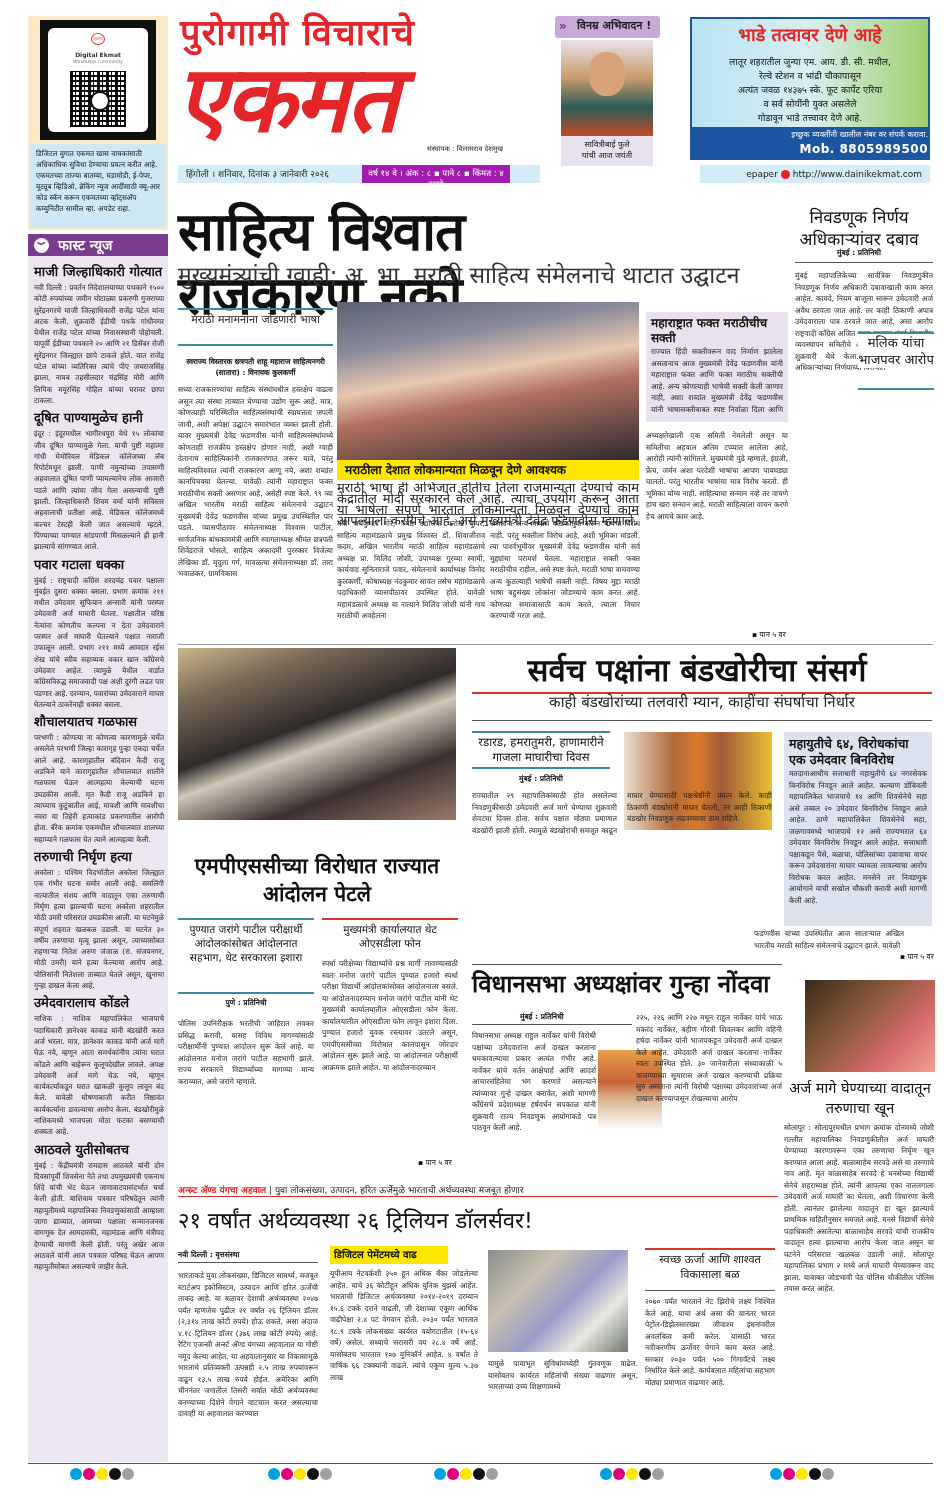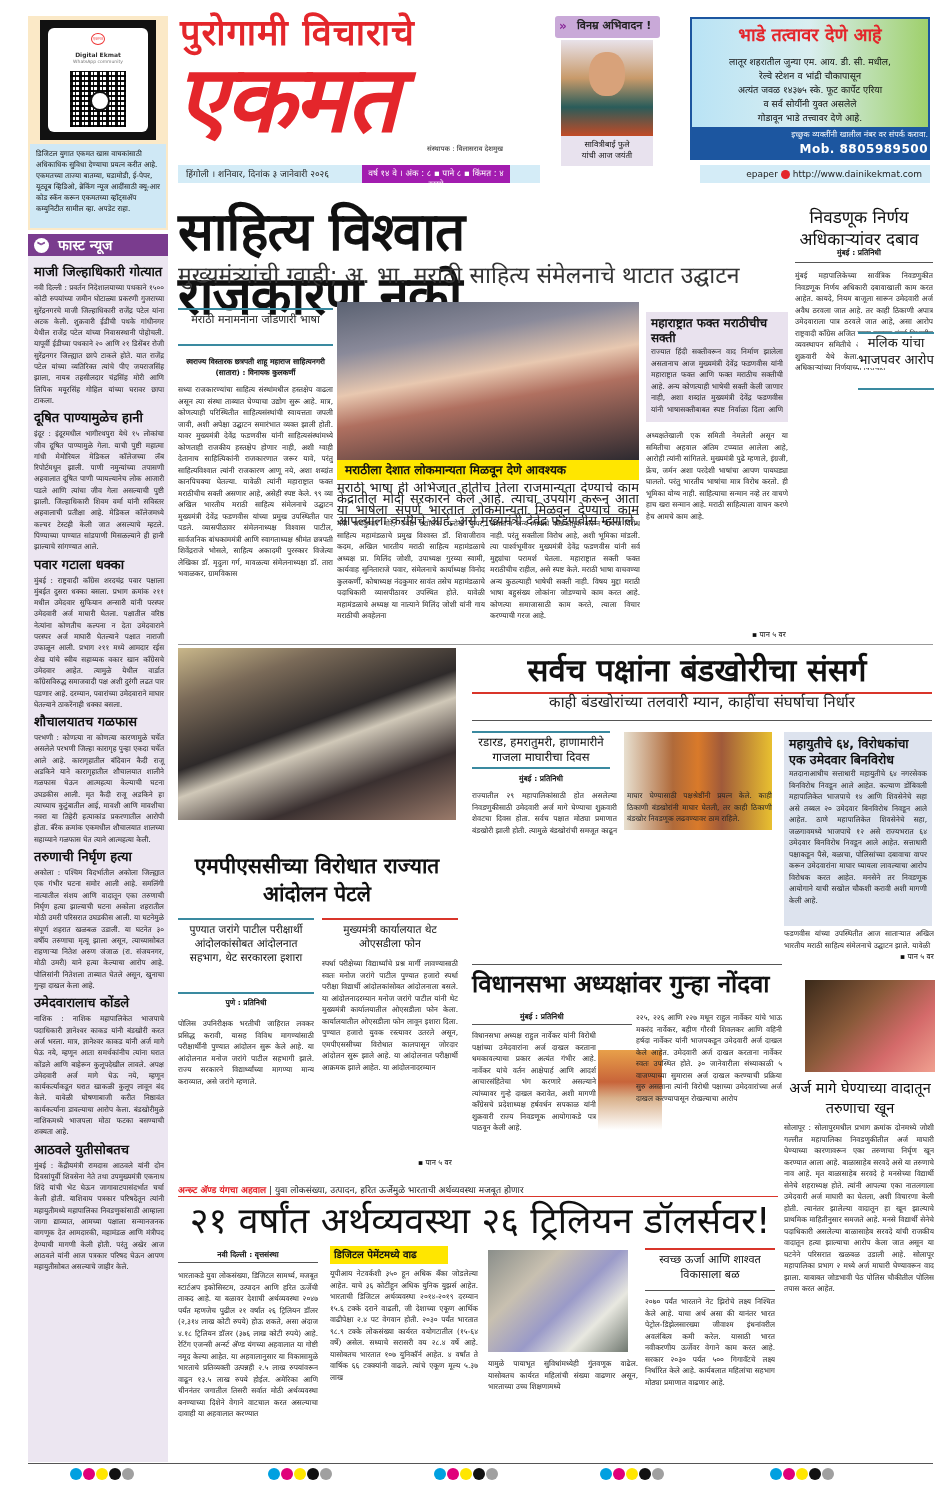--- a/index.html
+++ b/index.html
@@ -75,21 +75,21 @@
 #mahayuti-box .t{font-size:12.5px;font-weight:bold;line-height:16px}
 #mpsc-head{left:178px;top:852px;width:278px;text-align:center;font-size:21px;font-weight:bold;line-height:28px}
 #pune-sub{left:178px;top:922px;width:136px;text-align:center;font-size:10.5px;line-height:14px}
 #cmo-sub{left:322px;top:922px;width:136px;text-align:center;font-size:10.5px;line-height:14px}
 #speaker-head{left:472px;top:968px;width:330px;font-size:24px;font-weight:bold;line-height:32px}
 #narvekar-photo{left:598px;top:1050px;width:64px;height:80px;background:linear-gradient(180deg,#e8a04a 0%,#c8643a 40%,#d9b08a 60%,#ffffff 100%)}
 #youth-photo{left:805px;top:980px;width:130px;height:92px;background:linear-gradient(135deg,#3a2a1a 0%,#8a5a3a 40%,#d46a6a 70%,#f0a090 100%)}
 #youth-head{left:784px;top:1078px;width:152px;text-align:center;font-size:14.5px;line-height:20px}
 #strip{left:178px;top:1184px;width:600px;font-size:9px;color:#222}
 #strip .red{color:#e4262b;font-weight:bold}
-#econ-head{left:178px;top:1200px;width:604px;text-align:center;font-size:36px;line-height:42px;letter-spacing:0}
+#econ-head{left:178px;top:1200px;width:604px;text-align:left;font-size:22px;line-height:42px;letter-spacing:0}
 #digital-title{left:330px;top:1246px;width:118px;height:18px;background:#ffe600;font-size:10px;font-weight:bold;padding:2px 4px}
 #money-photo{left:488px;top:1250px;width:140px;height:102px;background:linear-gradient(135deg,#8a8e8a 0%,#c8c0b0 30%,#9a9ac8 55%,#e8e8e0 75%,#707870 100%)}
 #energy-head{left:645px;top:1252px;width:130px;text-align:center;font-size:11px;line-height:15px}
 .reg{position:absolute;display:flex;gap:1px}
 .reg span{width:12px;height:12px;border-radius:50%}
 </style>
 </head>
 <body>
 
 <div id="qr-box" class="abs">
@@ -217,21 +217,21 @@
 <div class="hr-teal" style="left:472px;top:731px;width:138px"></div>
 <div id="rebel-side-head" class="abs">रडारड, हमरातुमरी, हाणामारीने गाजला माघारीचा दिवस</div>
 <div class="hr-teal" style="left:472px;top:767px;width:138px"></div>
 <div class="abs" style="left:472px;top:774px;width:138px;text-align:center;font-size:7.5px;font-weight:bold">मुंबई : प्रतिनिधी</div>
 <div id="leaders-photo" class="photo"></div>
 <div class="abs body-text" style="left:472px;top:790px;width:300px;height:168px;column-count:2;column-gap:10px">राज्यातील २९ महापालिकांसाठी होत असलेल्या निवडणुकीसाठी उमेदवारी अर्ज मागे घेण्याचा शुक्रवारी शेवटचा दिवस होता. सर्वच पक्षात मोठ्या प्रमाणात बंडखोरी झाली होती. त्यामुळे बंडखोरांची समजूत काढून माघार घेण्यासाठी पक्षश्रेष्ठींनी प्रयत्न केले. काही ठिकाणी बंडखोरांनी माघार घेतली, तर काही ठिकाणी बंडखोर निवडणूक लढवण्यावर ठाम राहिले.</div>
 <div id="mahayuti-box" class="abs">
   <div class="t">महायुतीचे ६४, विरोधकांचा एक उमेदवार बिनविरोध</div>
   <div class="body-text" style="height:148px">मतदानाआधीच सत्ताधारी महायुतीचे ६४ नगरसेवक बिनविरोध निवडून आले आहेत. कल्याण डोंबिवली महापालिकेत भाजपाचे १४ आणि शिवसेनेचे सहा असे तब्बल २० उमेदवार बिनविरोध निवडून आले आहेत. ठाणे महापालिकेत शिवसेनेचे सहा, जळगावमध्ये भाजपाचे १२ असे राज्यभरात ६४ उमेदवार बिनविरोध निवडून आले आहेत. सत्ताधारी पक्षाकडून पैसे, बळाचा, पोलिसांच्या दबावाचा वापर करून उमेदवारांना माघार घ्यायला लावल्याचा आरोप विरोधक करत आहेत. मनसेने तर निवडणूक आयोगाने याची सखोल चौकशी करावी अशी मागणी केली आहे.</div>
 </div>
-<div class="abs body-text" style="left:784px;top:928px;width:150px;height:34px">फडणवीस यांच्या उपस्थितीत आज साताऱ्यात अखिल भारतीय मराठी साहित्य संमेलनाचे उद्घाटन झाले. यावेळी</div>
+<div class="abs body-text" style="left:754px;top:928px;width:150px;height:34px">फडणवीस यांच्या उपस्थितीत आज साताऱ्यात अखिल भारतीय मराठी साहित्य संमेलनाचे उद्घाटन झाले. यावेळी</div>
 <div class="abs" style="left:900px;top:952px;font-size:7.5px">▪ पान ५ वर</div>
 
 <div id="mpsc-head" class="abs">एमपीएससीच्या विरोधात राज्यात आंदोलन पेटले</div>
 <div class="hr-teal" style="left:178px;top:918px;width:136px"></div>
 <div id="pune-sub" class="abs">पुण्यात जरांगे पाटील परीक्षार्थी आंदोलकांसोबत आंदोलनात सहभाग, थेट सरकारला इशारा</div>
 <div class="hr-teal" style="left:178px;top:992px;width:136px"></div>
 <div class="abs" style="left:178px;top:998px;width:136px;text-align:center;font-size:7.5px;font-weight:bold">पुणे : प्रतिनिधी</div>
 <div class="abs body-text" style="left:178px;top:1018px;width:136px;height:152px">पोलिस उपनिरीक्षक भरतीची जाहिरात लवकर प्रसिद्ध करावी, यासह विविध मागण्यांसाठी परीक्षार्थींनी पुण्यात आंदोलन सुरू केले आहे. या आंदोलनात मनोज जरांगे पाटील सहभागी झाले. राज्य सरकारने विद्यार्थ्यांच्या मागण्या मान्य कराव्यात, असे जरांगे म्हणाले.</div>
 <div class="hr-red" style="left:322px;top:918px;width:136px"></div>
 <div id="cmo-sub" class="abs">मुख्यमंत्री कार्यालयात थेट ओएसडीला फोन</div>
@@ -248,21 +248,21 @@
 
 <div id="youth-photo" class="photo"></div>
 <div id="youth-head" class="abs">अर्ज मागे घेण्याच्या वादातून तरुणाचा खून</div>
 <div class="abs body-text" style="left:784px;top:1122px;width:150px;height:310px">सोलापूर : सोलापुरमधील प्रभाग क्रमांक दोनमध्ये जोशी गल्लीत महापालिका निवडणुकीतील अर्ज माघारी घेण्याच्या कारणावरून एका तरुणाचा निर्घृण खून करण्यात आला आहे. बाळासाहेब सरवदे असे या तरुणाचे नाव आहे. मृत बाळासाहेब सरवदे हे मनसेच्या विद्यार्थी सेनेचे शहराध्यक्ष होते. त्यांनी आपल्या एका नातलगाला उमेदवारी अर्ज माघारी का घेतला, अशी विचारणा केली होती. त्यानंतर झालेल्या वादातून हा खून झाल्याचे प्राथमिक माहितीनुसार समजते आहे. मनसे विद्यार्थी सेनेचे पदाधिकारी असलेल्या बाळासाहेब सरवदे यांची राजकीय वादातून हत्या झाल्याचा आरोप केला जात असून या घटनेने परिसरात खळबळ उडाली आहे. सोलापूर महापालिका प्रभाग २ मध्ये अर्ज माघारी घेण्यावरून वाद झाला. याबाबत जोडभावी पेठ पोलिस चौकीतील पोलिस तपास करत आहेत.</div>
 
 <div id="strip" class="abs">
   <span class="red">अन्स्र्ट अ‍ॅण्ड यंगचा अहवाल</span> | <span>युवा लोकसंख्या, उत्पादन, हरित ऊर्जेमुळे भारताची अर्थव्यवस्था मजबूत होणार</span>
 </div>
 <div class="hr-red" style="left:178px;top:1196px;width:600px;height:1px"></div>
 <div id="econ-head" class="abs">२१ वर्षांत अर्थव्यवस्था २६ ट्रिलियन डॉलर्सवर!</div>
-<div class="abs" style="left:178px;top:1250px;width:140px;text-align:center;font-size:7.5px;font-weight:bold">नवी दिल्ली : वृत्तसंस्था</div>
+<div class="abs" style="left:178px;top:1250px;width:140px;text-align:left;font-size:7.5px;font-weight:bold">नवी दिल्ली : वृत्तसंस्था</div>
 <div class="hr" style="left:178px;top:1262px;width:140px"></div>
 <div class="abs body-text" style="left:178px;top:1270px;width:140px;height:162px">भारताकडे युवा लोकसंख्या, डिजिटल सामर्थ्य, मजबूत स्टार्टअप इकोसिस्टम, उत्पादन आणि हरित ऊर्जेची ताकद आहे. या बळावर देशाची अर्थव्यवस्था २०४७ पर्यंत म्हणजेच पुढील २१ वर्षांत २६ ट्रिलियन डॉलर (२,३१४ लाख कोटी रुपये) होऊ शकते, असा अंदाज ४.१८ ट्रिलियन डॉलर (३७६ लाख कोटी रुपये) आहे. रेटिंग एजन्सी अर्न्स्ट अ‍ॅण्ड यंगच्या अहवालात या गोष्टी नमूद केल्या आहेत. या अहवालानुसार या विकासामुळे भारताचे प्रतिव्यक्ती उत्पन्नही २.५ लाख रुपयांवरून वाढून १३.५ लाख रुपये होईल. अमेरिका आणि चीननंतर जगातील तिसरी सर्वात मोठी अर्थव्यवस्था बनण्याच्या दिशेने वेगाने वाटचाल करत असल्याचा दावाही या अहवालात करण्यात</div>
 <div id="digital-title" class="abs">डिजिटल पेमेंटमध्ये वाढ</div>
 <div class="abs body-text" style="left:330px;top:1268px;width:148px;height:164px">यूपीआय नेटवर्कशी ३५० हून अधिक बँका जोडलेल्या आहेत. याचे ३६ कोटींहून अधिक युनिक युझर्स आहेत. भारताची डिजिटल अर्थव्यवस्था २०१४-२०१९ दरम्यान १५.६ टक्के दराने वाढली, जी देशाच्या एकूण आर्थिक वाढीपेक्षा २.४ पट वेगवान होती. २०३० पर्यंत भारतात ९८.९ टक्के लोकसंख्या कार्यरत वयोगटातील (१५-६४ वर्षे) असेल. सध्याचे सरासरी वय २८.४ वर्षे आहे. यासोबतच भारतात १०७ युनिकॉर्न आहेत. ४ वर्षांत ते वार्षिक ६६ टक्क्यांनी वाढले. त्यांचे एकूण मूल्य ५.३७ लाख</div>
 <div id="money-photo" class="photo"></div>
 <div class="abs body-text" style="left:488px;top:1358px;width:150px;height:74px">यामुळे पायाभूत सुविधांमध्येही गुंतवणूक वाढेल. यासोबतच कार्यरत महिलांची संख्या वाढणार असून, भारताच्या उच्च शिक्षणामध्ये</div>
 <div class="hr-red" style="left:645px;top:1248px;width:130px"></div>
 <div id="energy-head" class="abs">स्वच्छ ऊर्जा आणि शाश्वत विकासाला बळ</div>
 <div class="hr" style="left:645px;top:1290px;width:130px"></div>
 <div class="abs body-text" style="left:645px;top:1296px;width:130px;height:136px">२०७० पर्यंत भारताने नेट झिरोचे लक्ष्य निश्चित केले आहे. याचा अर्थ असा की यानंतर भारत पेट्रोल-डिझेलसारख्या जीवाश्म इंधनांवरील अवलंबित्व कमी करेल. यासाठी भारत नवीकरणीय ऊर्जेवर वेगाने काम करत आहे. सरकार २०३० पर्यंत ५०० गिगावॅटचे लक्ष्य निर्धारित केले आहे. कार्यबलात महिलांचा सहभाग मोठ्या प्रमाणात वाढणार आहे.</div>

